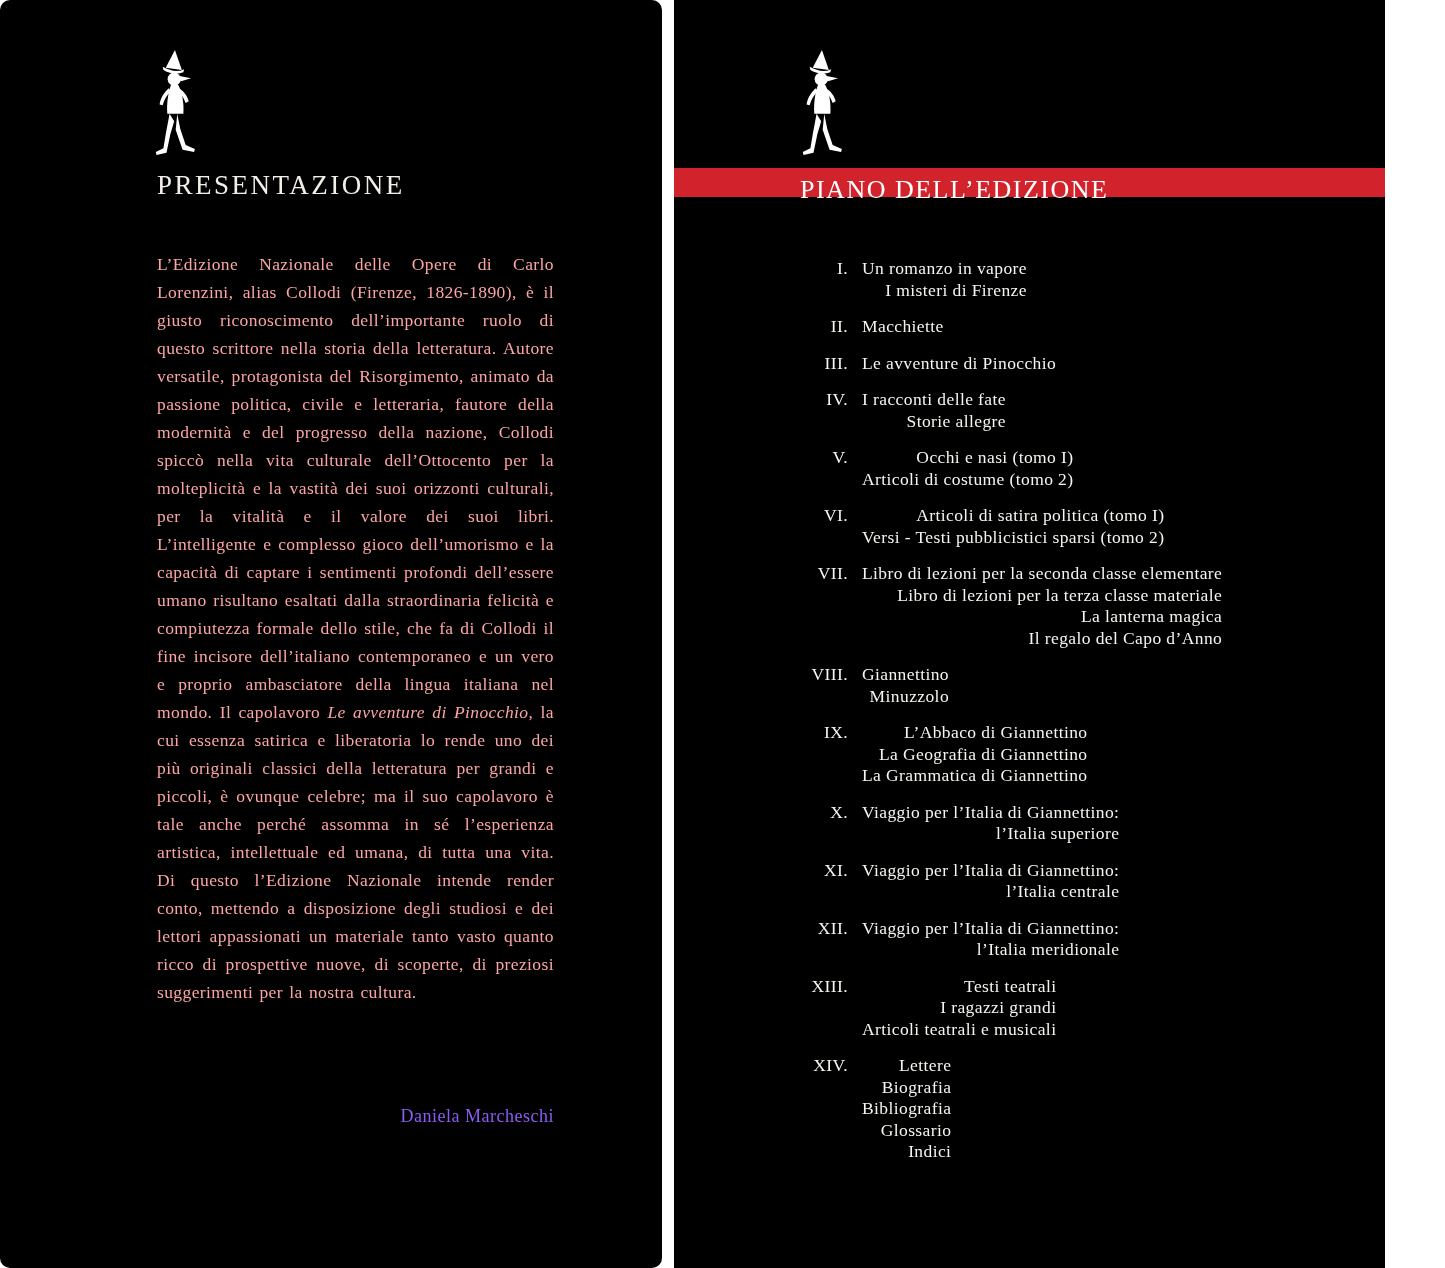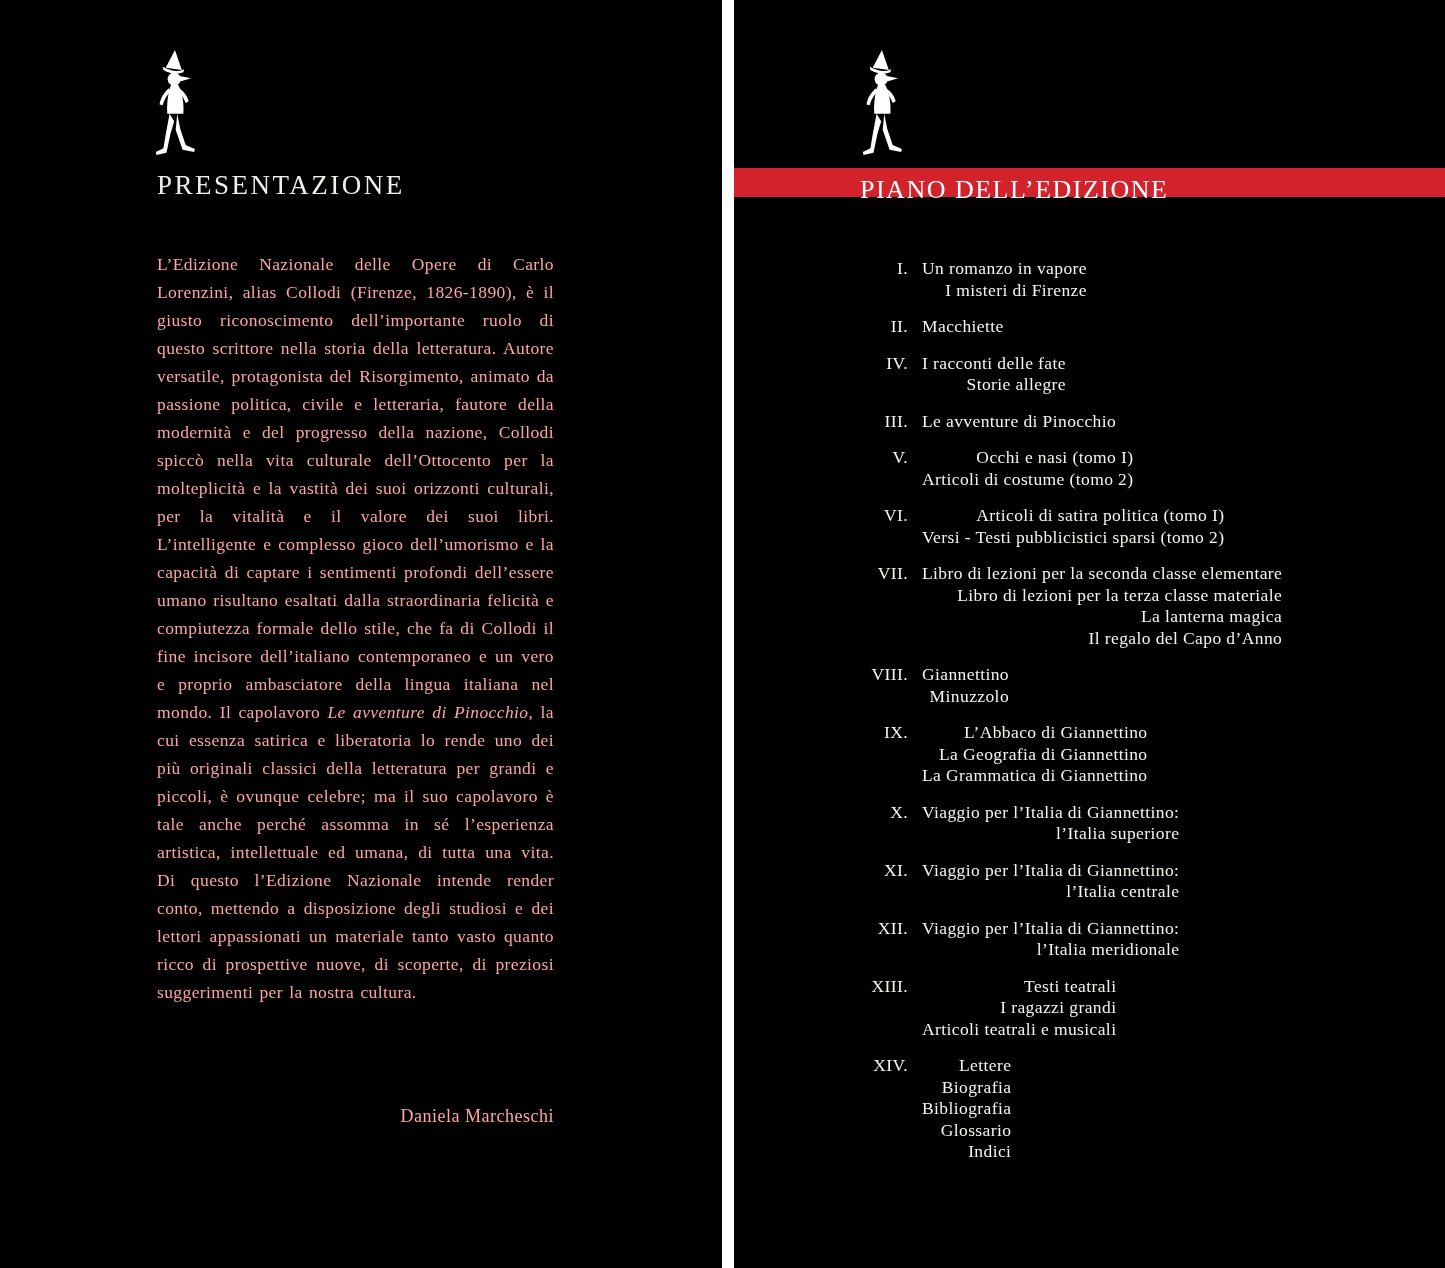--- a/index.html
+++ b/index.html
@@ -10,21 +10,21 @@
     font-family: "Liberation Serif", serif;
     display: flex;
     overflow: hidden;
   }
   .panel {
     position: relative;
     background: #000000;
     height: 1268px;
     color: #f6f4ef;
   }
-  .panel-left  { width: 722px; }
+  .panel-left  { width: 662px; border-radius: 10px; }
   .gutter      { width: 12px; background: #ffffff; height: 1268px; }
   .panel-right { width: 711px; }
 
   .pinocchio-figure {
     position: absolute;
     top: 50px;
     color: #ffffff;
   }
   .panel-left  .pinocchio-figure { left: 155px; }
   .panel-right .pinocchio-figure { left: 128px; }
@@ -55,21 +55,21 @@
   .presentation-body i { font-style: italic; }
 
   .signature {
     position: absolute;
     left: 157px;
     top: 1106px;
     width: 397px;
     text-align: right;
     font-size: 18px;
     letter-spacing: 0.5px;
-    color: #fca5a5;
+    color: #8b5cf6;
   }
 
   .red-banner {
     position: absolute;
     left: 0;
     top: 168px;
     width: 100%;
     height: 29px;
     background: #d2232c;
   }
@@ -157,30 +157,30 @@
           <div class="line">I misteri di Firenze</div>
         </div>
       </div>
       <div class="plan-item">
         <div class="numeral">II.</div>
         <div class="titles">
           <div class="line">Macchiette</div>
         </div>
       </div>
       <div class="plan-item">
+        <div class="numeral">III.</div>
+        <div class="titles">
+          <div class="line">Le avventure di Pinocchio</div>
+        </div>
+      </div>
+      <div class="plan-item">
         <div class="numeral">IV.</div>
         <div class="titles">
           <div class="line">I racconti delle fate</div>
           <div class="line">Storie allegre</div>
-        </div>
-      </div>
-      <div class="plan-item">
-        <div class="numeral">III.</div>
-        <div class="titles">
-          <div class="line">Le avventure di Pinocchio</div>
         </div>
       </div>
       <div class="plan-item">
         <div class="numeral">V.</div>
         <div class="titles">
           <div class="line">Occhi e nasi (tomo I)</div>
           <div class="line">Articoli di costume (tomo 2)</div>
         </div>
       </div>
       <div class="plan-item">

